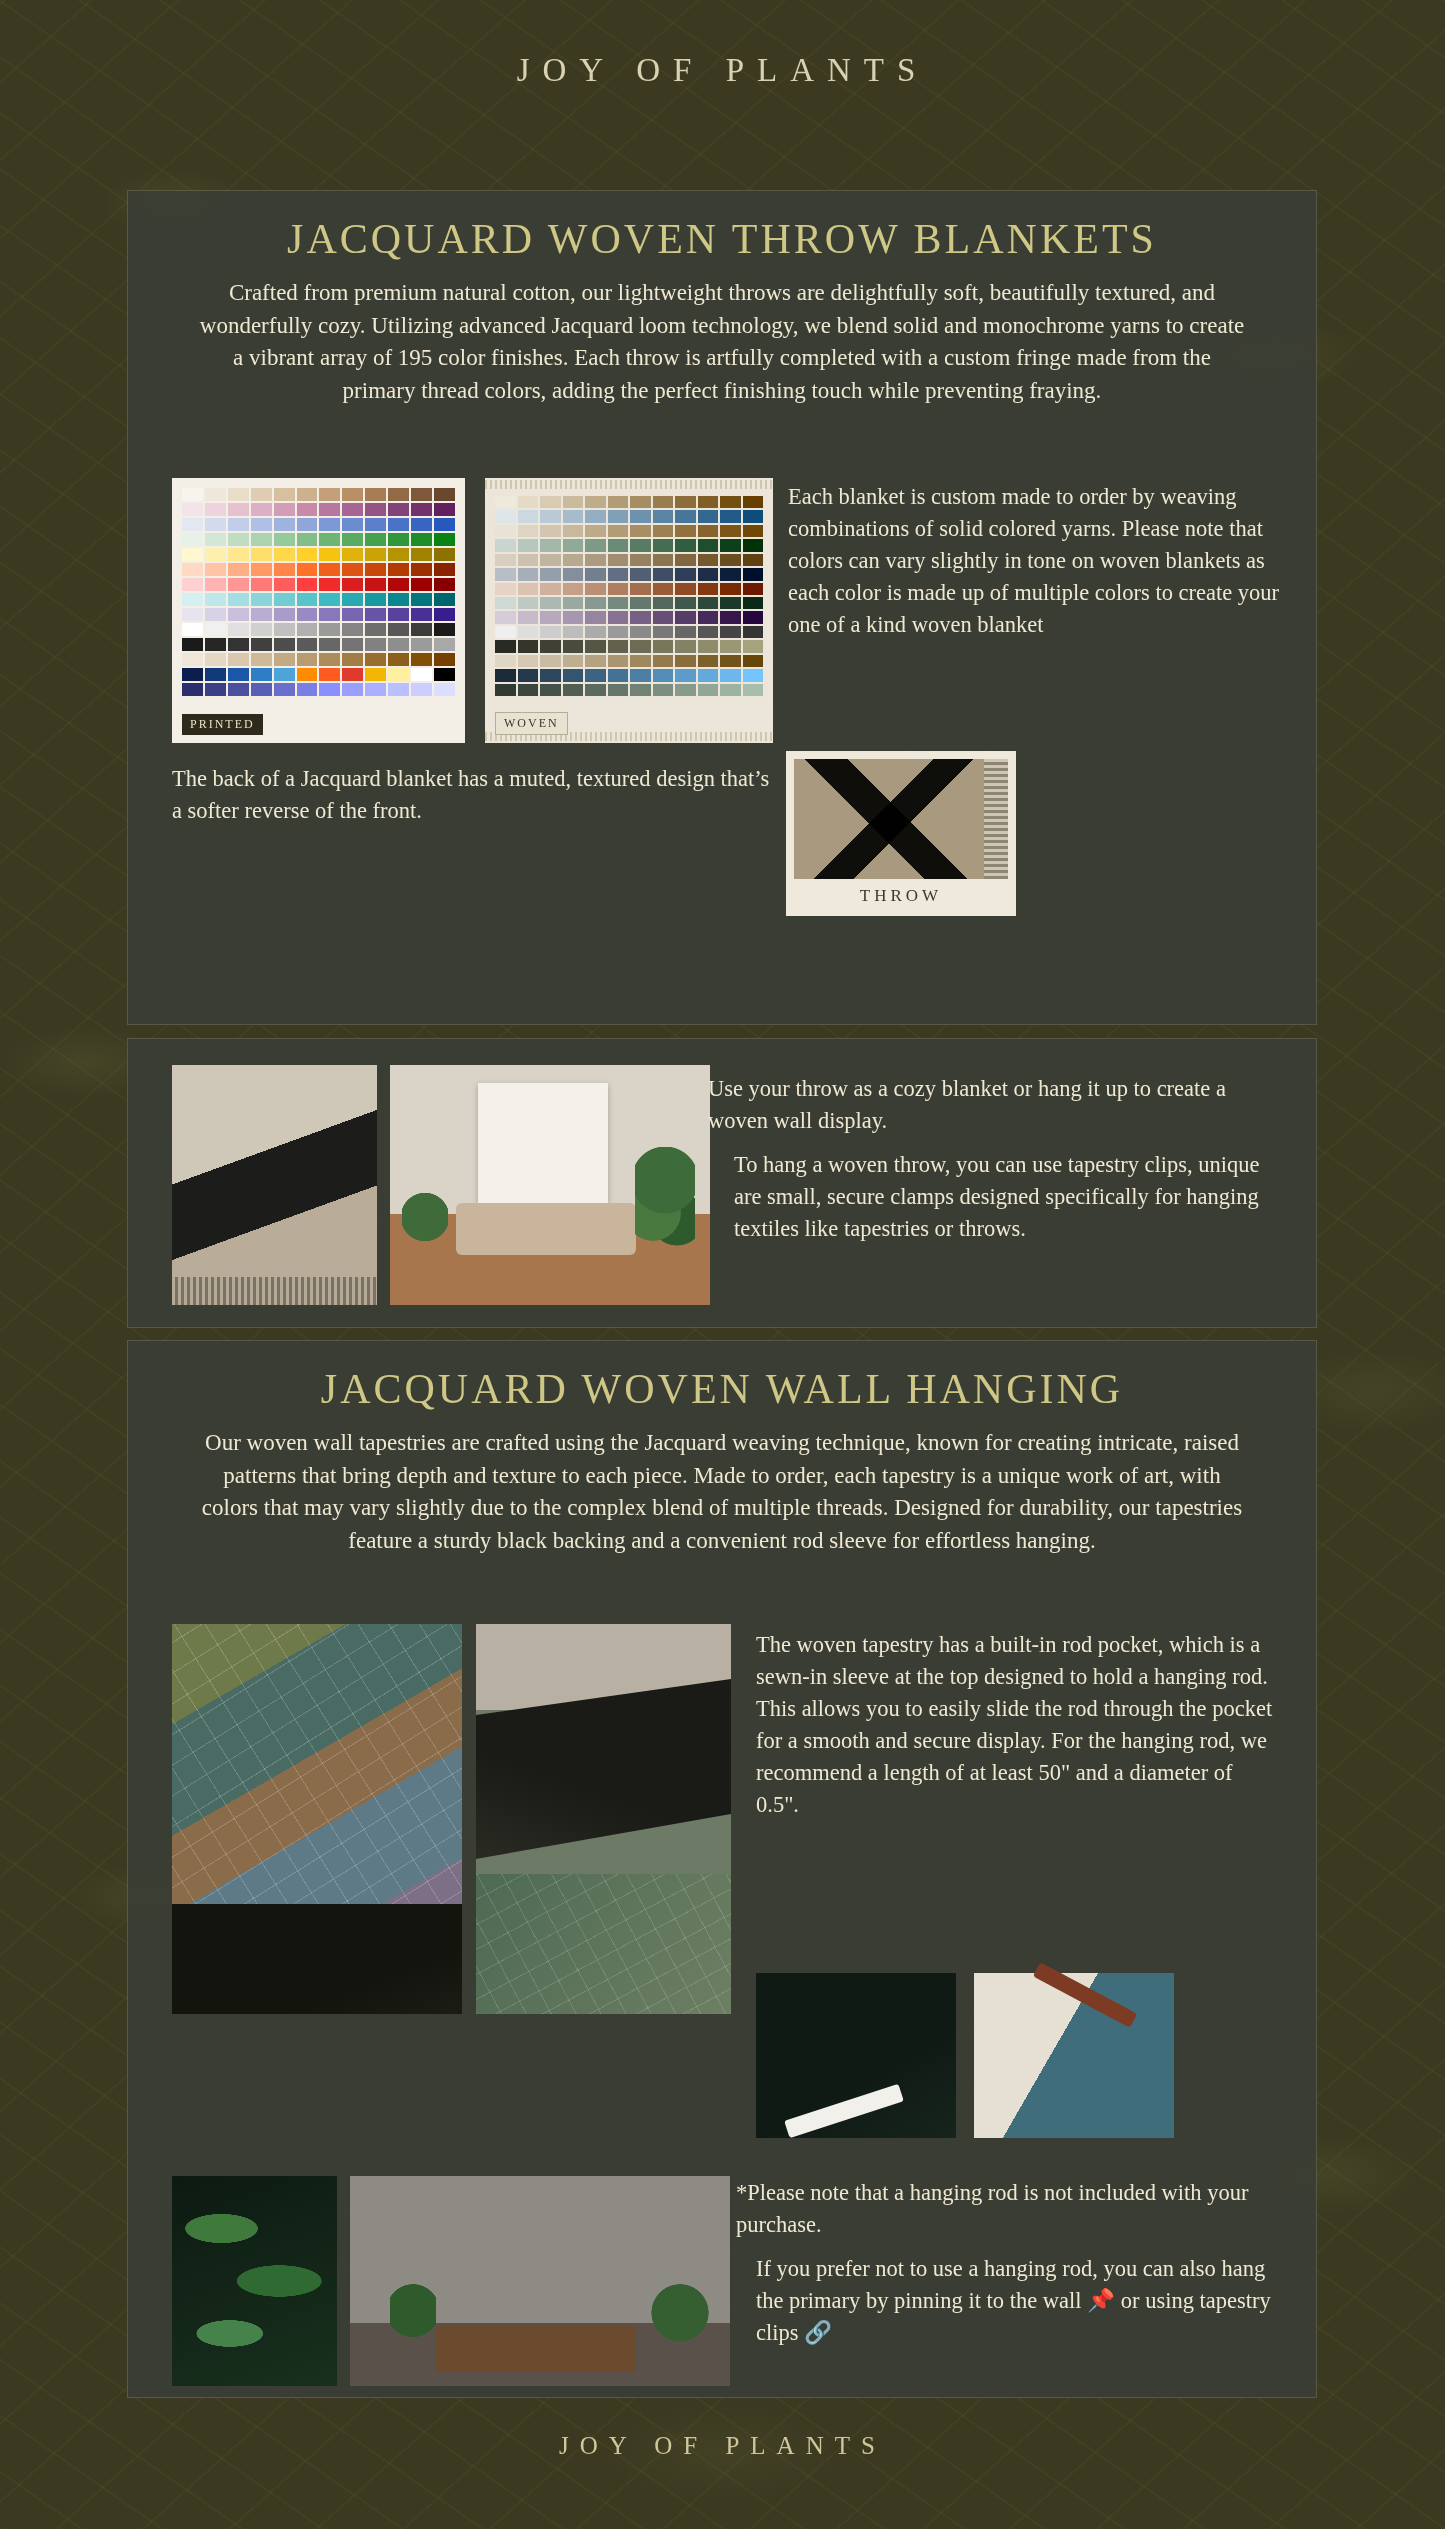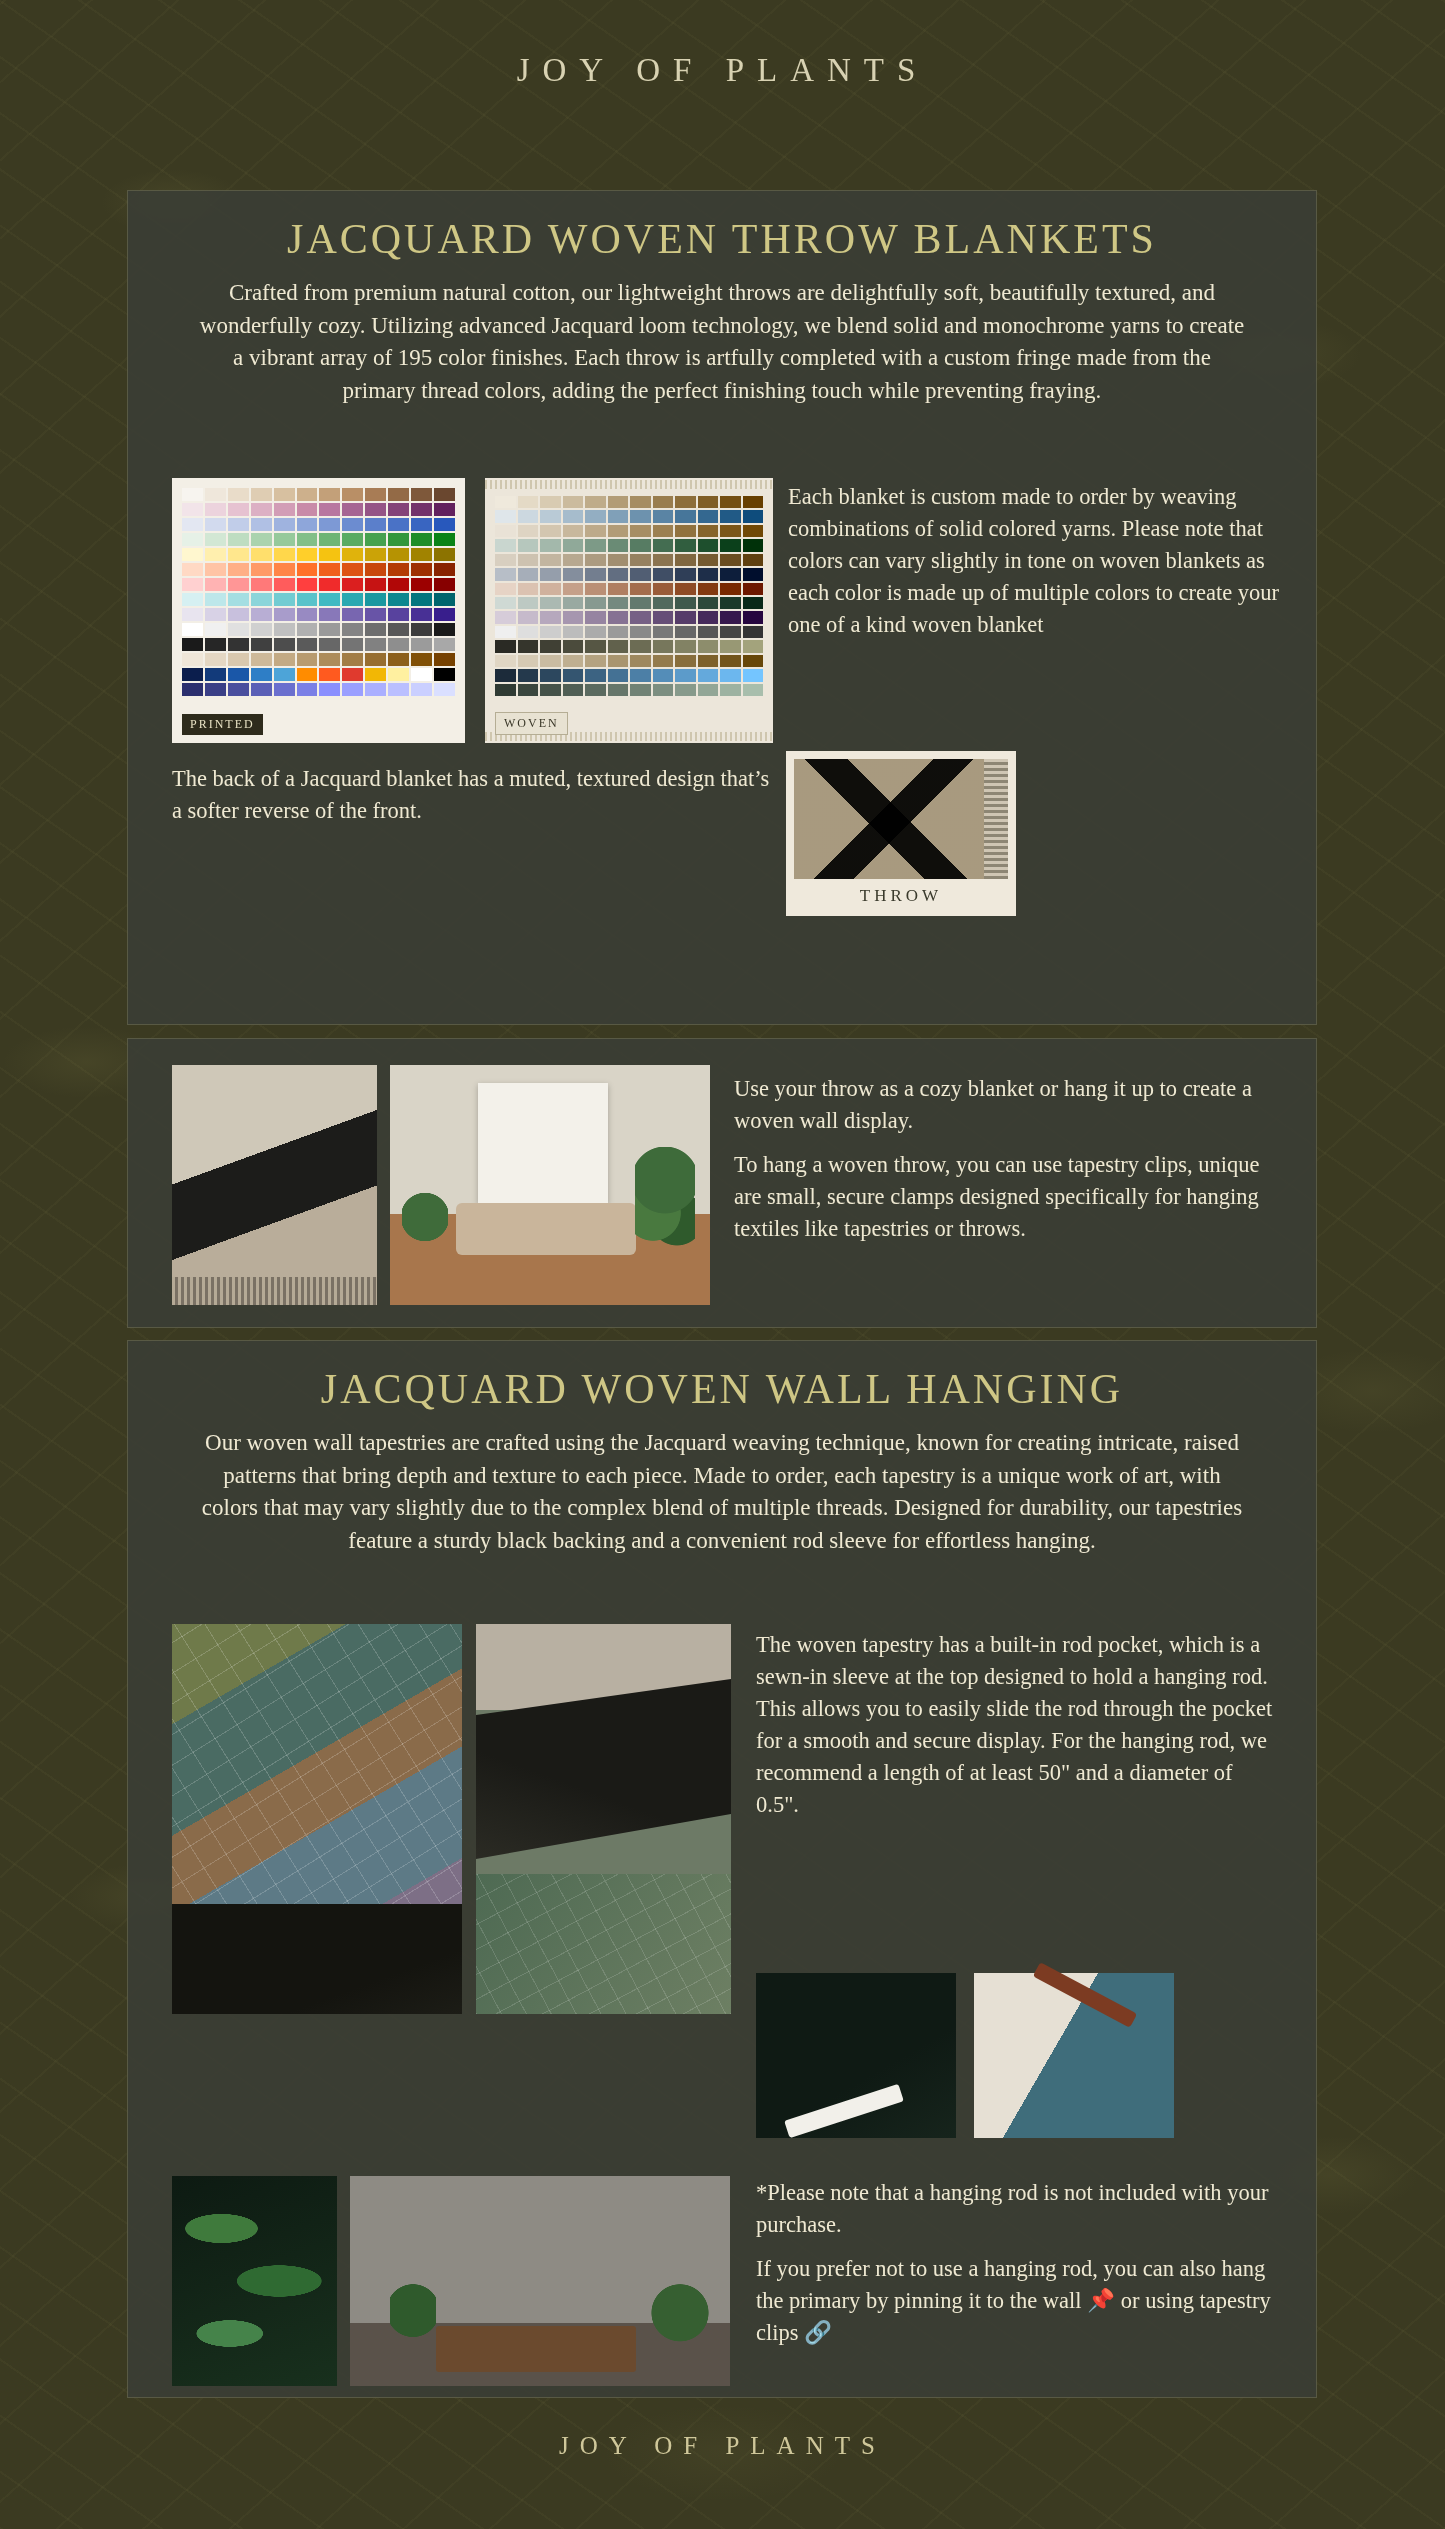--- a/index.html
+++ b/index.html
@@ -506,21 +506,21 @@
       <div style="position:absolute; left:66px; top:138px; width:180px; height:52px; background:#c9b59b;
         border-radius:6px;"></div>
       <div style="position:absolute; left:245px; top:82px; width:60px; height:110px;
         background:radial-gradient(circle at 50% 30%, #3e6b3a 0 40%, transparent 41%),
                    radial-gradient(circle at 30% 60%, #49793f 0 35%, transparent 36%),
                    radial-gradient(circle at 70% 65%, #2f5a2c 0 32%, transparent 33%);"></div>
       <div style="position:absolute; left:12px; top:120px; width:46px; height:80px;
         background:radial-gradient(circle at 50% 40%, #3f6b3a 0 45%, transparent 46%);"></div>
     </div>
 
-    <div class="col-text" style="position:absolute; left:606px; top:34px; width:540px;">Use your throw as a cozy blanket or hang it up to create a woven wall display.</div>
+    <div class="col-text" style="position:absolute; left:580px; top:34px; width:540px;">Use your throw as a cozy blanket or hang it up to create a woven wall display.</div>
     <div class="col-text" style="position:absolute; left:606px; top:110px; width:540px;"> To hang a woven throw, you can use tapestry clips, unique are small, secure clamps designed specifically for hanging textiles like tapestries or throws.</div>
   </div>
 
   <div class="panel" id="panel-wall">
     <div class="section-title">JACQUARD WOVEN WALL HANGING</div>
     <div class="body-copy">Our woven wall tapestries are crafted using the Jacquard weaving technique, known for creating intricate, raised patterns that bring depth and texture to each piece. Made to order, each tapestry is a unique work of art, with colors that may vary slightly due to the complex blend of multiple threads. Designed for durability, our tapestries feature a sturdy  black backing and a convenient rod sleeve for effortless hanging.</div>
 
     <div class="photo" style="left:44px; top:283px; width:290px; height:390px;
       background:
         repeating-linear-gradient(58deg, rgba(255,255,255,0.18) 0 1px, transparent 1px 26px),
@@ -563,18 +563,18 @@
 
     <div class="photo" style="left:222px; top:835px; width:380px; height:210px;
       background:linear-gradient(180deg,#8e8b84 0 70%, #5a524a 70% 100%);">
       <div style="position:absolute; left:86px; top:150px; width:200px; height:46px; background:#6b4a2e; border-radius:3px;"></div>
       <div style="position:absolute; left:40px; top:108px; width:46px; height:76px;
         background:radial-gradient(circle at 50% 35%, #2f5a2c 0 48%, transparent 49%);"></div>
       <div style="position:absolute; left:300px; top:100px; width:60px; height:92px;
         background:radial-gradient(circle at 50% 40%, #365f31 0 45%, transparent 46%);"></div>
     </div>
 
-    <div class="col-text" style="position:absolute; left:628px; top:836px; width:520px;">*Please note that a hanging rod is not included with your purchase.</div>
+    <div class="col-text" style="position:absolute; left:608px; top:836px; width:520px;">*Please note that a hanging rod is not included with your purchase.</div>
     <div class="col-text" style="position:absolute; left:628px; top:912px; width:520px;"> If you prefer not to use a hanging rod, you can also hang the primary by pinning it to the wall 📌 or using tapestry clips 🔗</div>
   </div>
 
   <div class="footer">JOY OF PLANTS</div>
 </div>
 
 </body></html>

